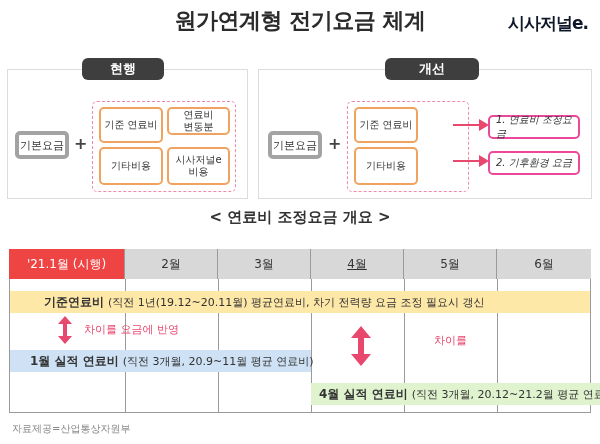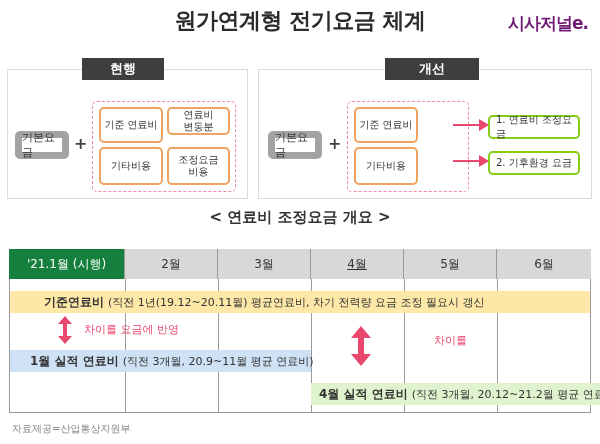--- a/index.html
+++ b/index.html
@@ -6,52 +6,52 @@
   body {
     width: 600px; height: 444px; background: #ffffff; position: relative; overflow: hidden;
     font-family: "DejaVu Sans", "Liberation Sans", sans-serif; color: #333;
   }
   .abs { position: absolute; }
   .title {
     left: 0; top: 6px; width: 600px; text-align: center;
     font-size: 22px; font-weight: bold; color: #2b2b2b; letter-spacing: -0.5px;
   }
   .logo {
-    right: 12px; top: 12px; font-size: 17px; font-weight: bold; color: #701a75; letter-spacing: -1px;
+    right: 12px; top: 12px; font-size: 17px; font-weight: bold; color: #0f172a; letter-spacing: -1px;
   }
   .panel { border: 1px solid #dcdcdc; background: #fff; }
   .panel-tab {
     background: #3e3e3e; color: #fff; font-weight: bold; font-size: 13px;
-    border-radius: 0; text-align: center; line-height: 22px; height: 22px;
+    border-radius: 6px; text-align: center; line-height: 22px; height: 22px;
   }
   .box-blue {
-    border: 7px solid #a3a3a3; border-radius: 5px; background: #fff; font-size: 11px; color: #333;
+    border: 4px solid #a3a3a3; border-radius: 5px; background: #fff; font-size: 11px; color: #333;
     display: flex; align-items: center; justify-content: center;
   }
   .box-orange {
     border: 2px solid #f0a35e; border-radius: 5px; background: #fff; font-size: 10px; color: #333;
     display: flex; align-items: center; justify-content: center; text-align: center; line-height: 1.2;
   }
   .box-green {
-    border: 2px solid #84cc16; border-radius: 5px; background: #fff; font-size: 10px; color: #333;
-    display: flex; align-items: center; padding-left: 6px;
+    border: 2px solid #ec4899; border-radius: 5px; background: #fff; font-size: 10px; color: #333;
+    display: flex; align-items: center; padding-left: 6px; font-style: italic;
   }
   .dash { border: 1.5px dashed #f08aa5; border-radius: 5px; }
   .plus { font-size: 16px; font-weight: bold; color: #444; }
   .arrow-line { height: 2px; background: #e8476e; }
   .arrow-head {
     width: 0; height: 0; border-top: 6px solid transparent; border-bottom: 6px solid transparent;
     border-left: 10px solid #e8476e;
   }
   .subtitle {
     left: 0; top: 208px; width: 600px; text-align: center; font-size: 15px; font-weight: bold; color: #333;
   }
   .grid { left: 9px; top: 249px; width: 582px; height: 164px; border: 1px solid #9a9a9a; }
   .hdr { top: 249px; height: 30px; font-size: 12px; color: #333; display: flex; align-items: center; justify-content: center; border-right: 1px solid #9a9a9a; }
-  .hdr-first { background: #15803d; color: #fff; }
+  .hdr-first { background: #ef4444; color: #fff; }
   .hdr-other { background: #d8d8d8; }
   .vline { width: 1px; background: #9a9a9a; }
   .bar { font-size: 11px; display: flex; align-items: center; white-space: nowrap; }
   .bar b { font-weight: bold; color: #333; margin-right: 4px; font-size: 12px; }
   .pink-text { color: #e8476e; font-size: 11px; }
   .footnote { left: 12px; top: 422px; font-size: 10px; color: #888; }
 </style>
 </head>
 <body>
 
@@ -60,21 +60,21 @@
 
 <div class="abs panel" style="left:7px; top:69px; width:241px; height:130px;"></div>
 <div class="abs panel-tab" style="left:82px; top:58px; width:82px;">현행</div>
 <div class="abs box-blue" style="left:15px; top:131px; width:54px; height:28px;">기본요금</div>
 <div class="abs plus" style="left:74px; top:134px;">+</div>
 <div class="abs dash" style="left:92px; top:101px; width:144px; height:91px;"></div>
 <div class="abs box-orange" style="left:99px; top:107px; width:64px; height:36px;">기준 연료비</div>
 <div class="abs box-orange" style="left:167px; top:107px; width:63px; height:28px; white-space:pre;">연료비
 변동분</div>
 <div class="abs box-orange" style="left:99px; top:147px; width:64px; height:38px;">기타비용</div>
-<div class="abs box-orange" style="left:167px; top:147px; width:63px; height:38px; white-space:pre;">조정요금
+<div class="abs box-orange" style="left:167px; top:147px; width:63px; height:38px; white-space:pre;">시사저널e
 비용</div>
 
 <div class="abs panel" style="left:258px; top:69px; width:334px; height:130px;"></div>
 <div class="abs panel-tab" style="left:385px; top:58px; width:94px;">개선</div>
 <div class="abs box-blue" style="left:268px; top:131px; width:54px; height:28px;">기본요금</div>
 <div class="abs plus" style="left:328px; top:134px;">+</div>
 <div class="abs dash" style="left:347px; top:101px; width:122px; height:91px;"></div>
 <div class="abs box-orange" style="left:354px; top:107px; width:64px; height:36px;">기준 연료비</div>
 <div class="abs box-orange" style="left:354px; top:147px; width:64px; height:38px;">기타비용</div>
 

